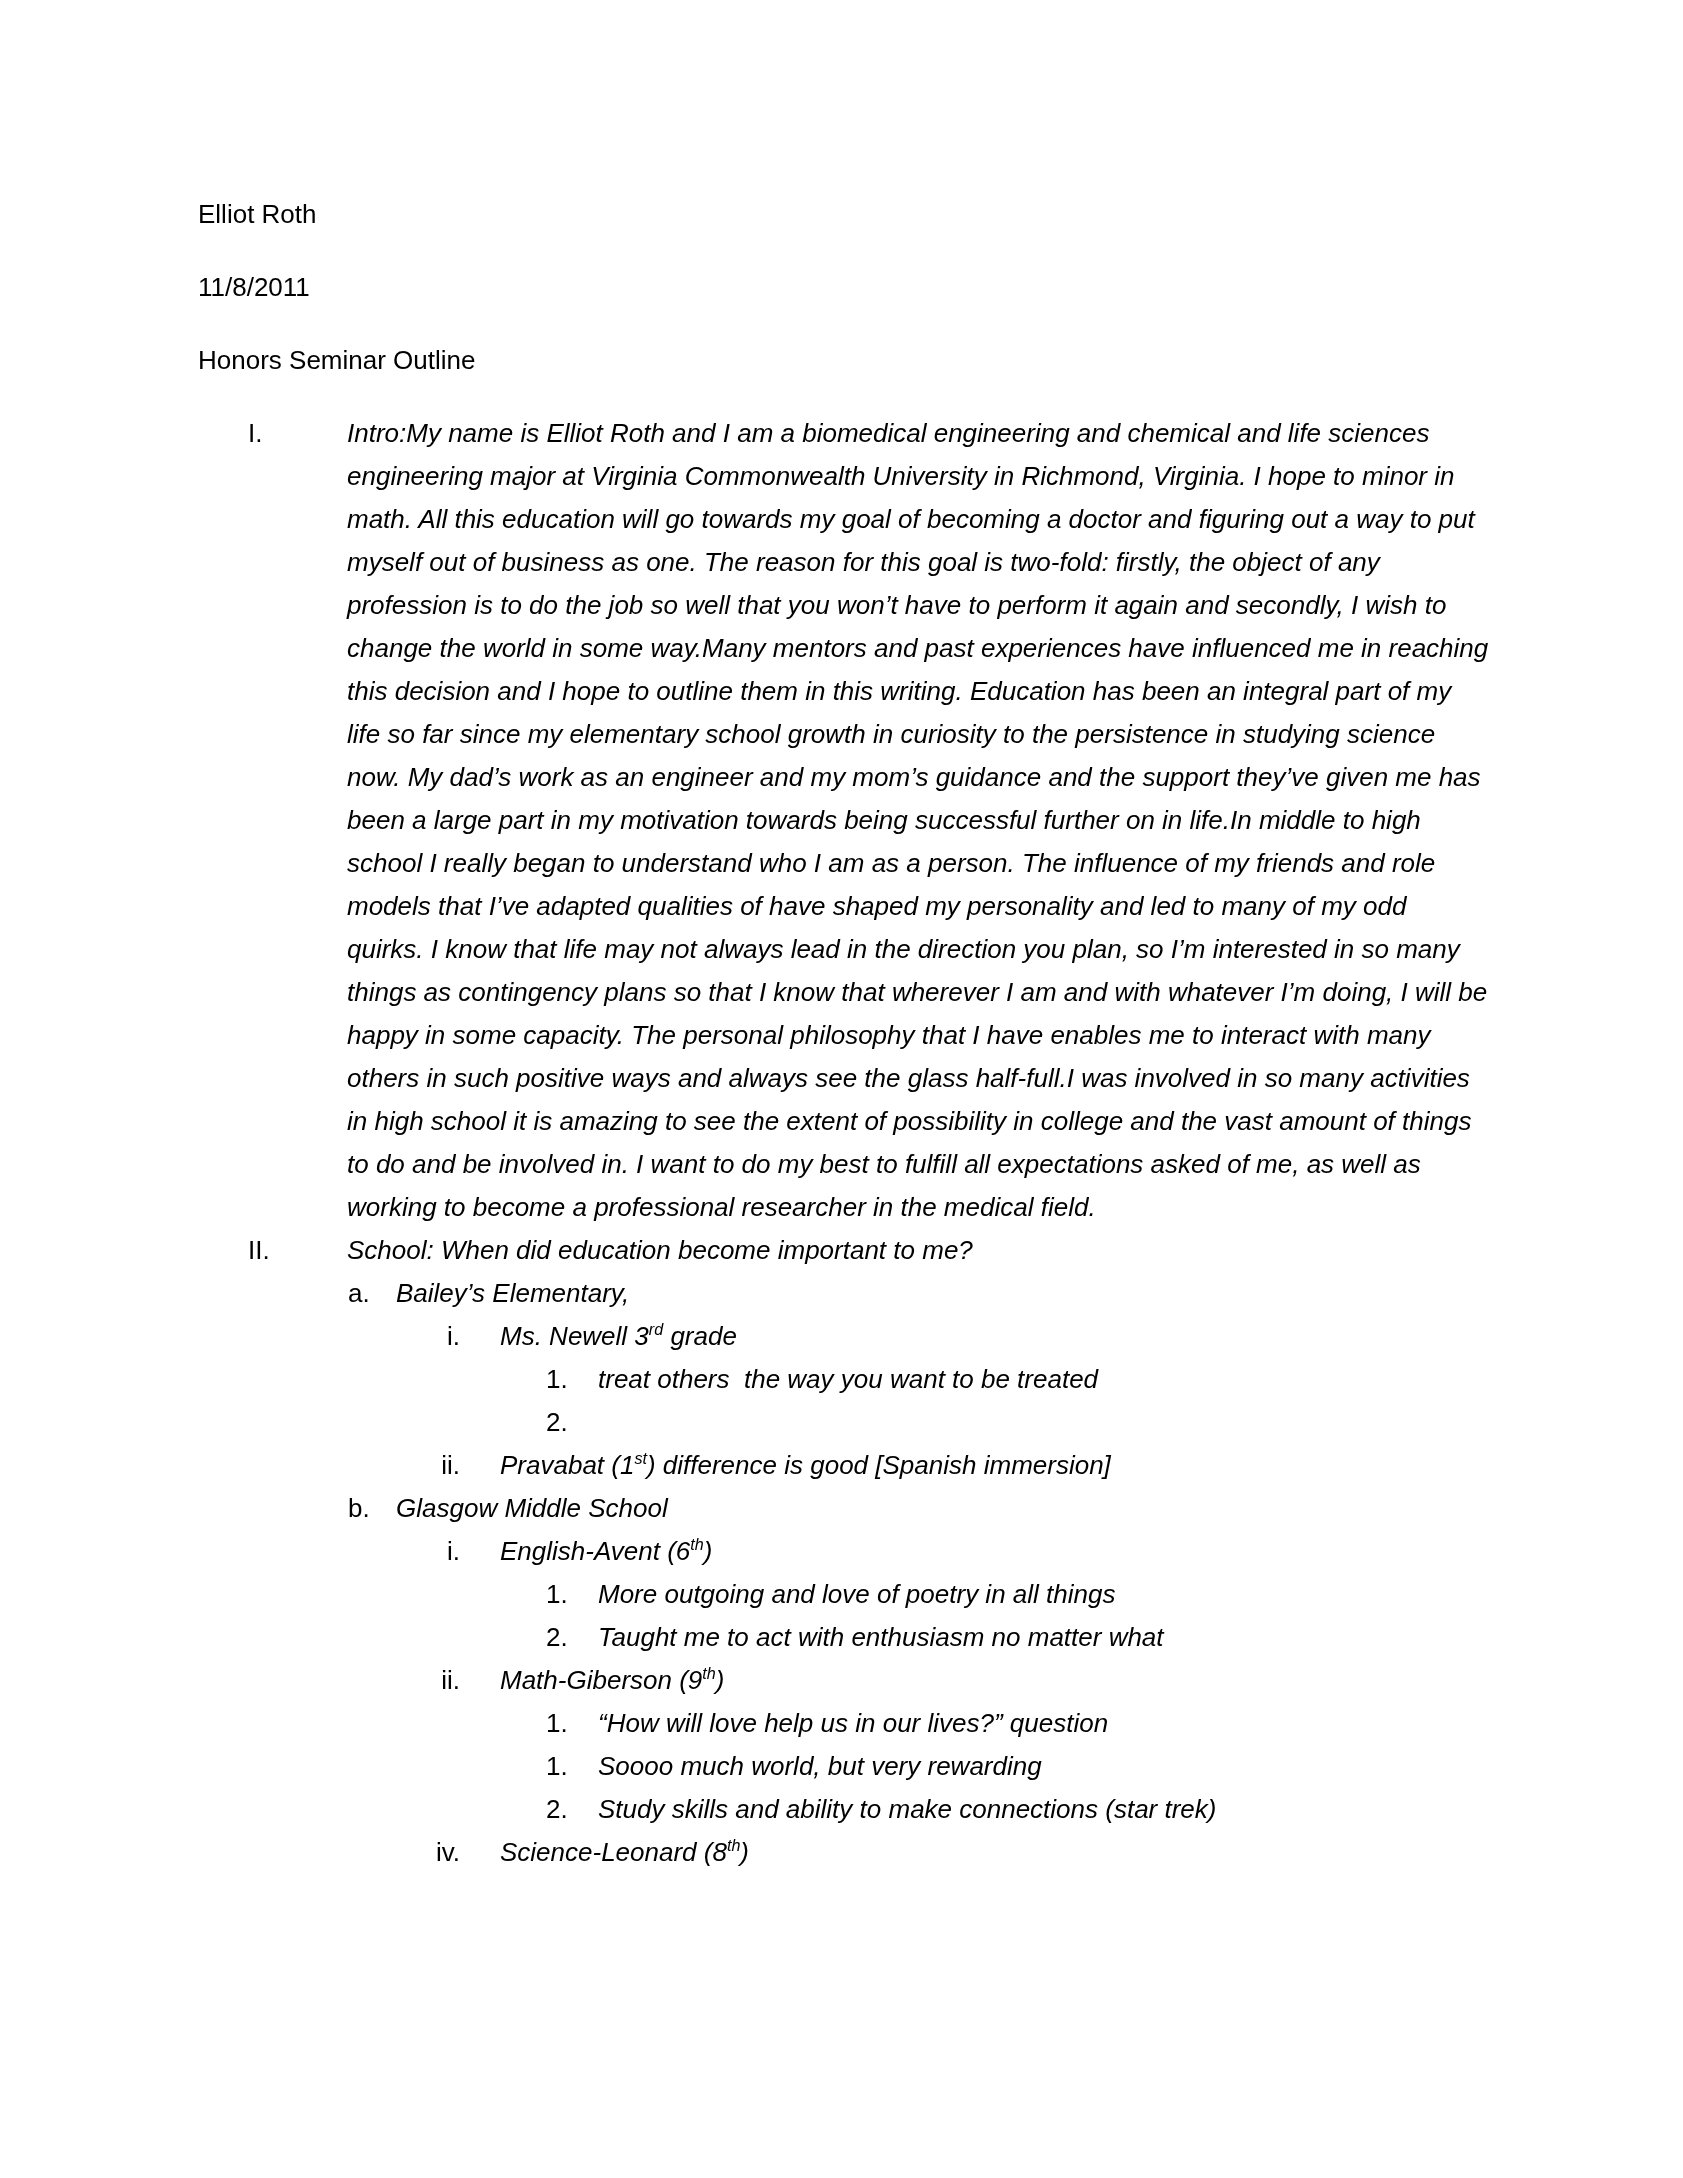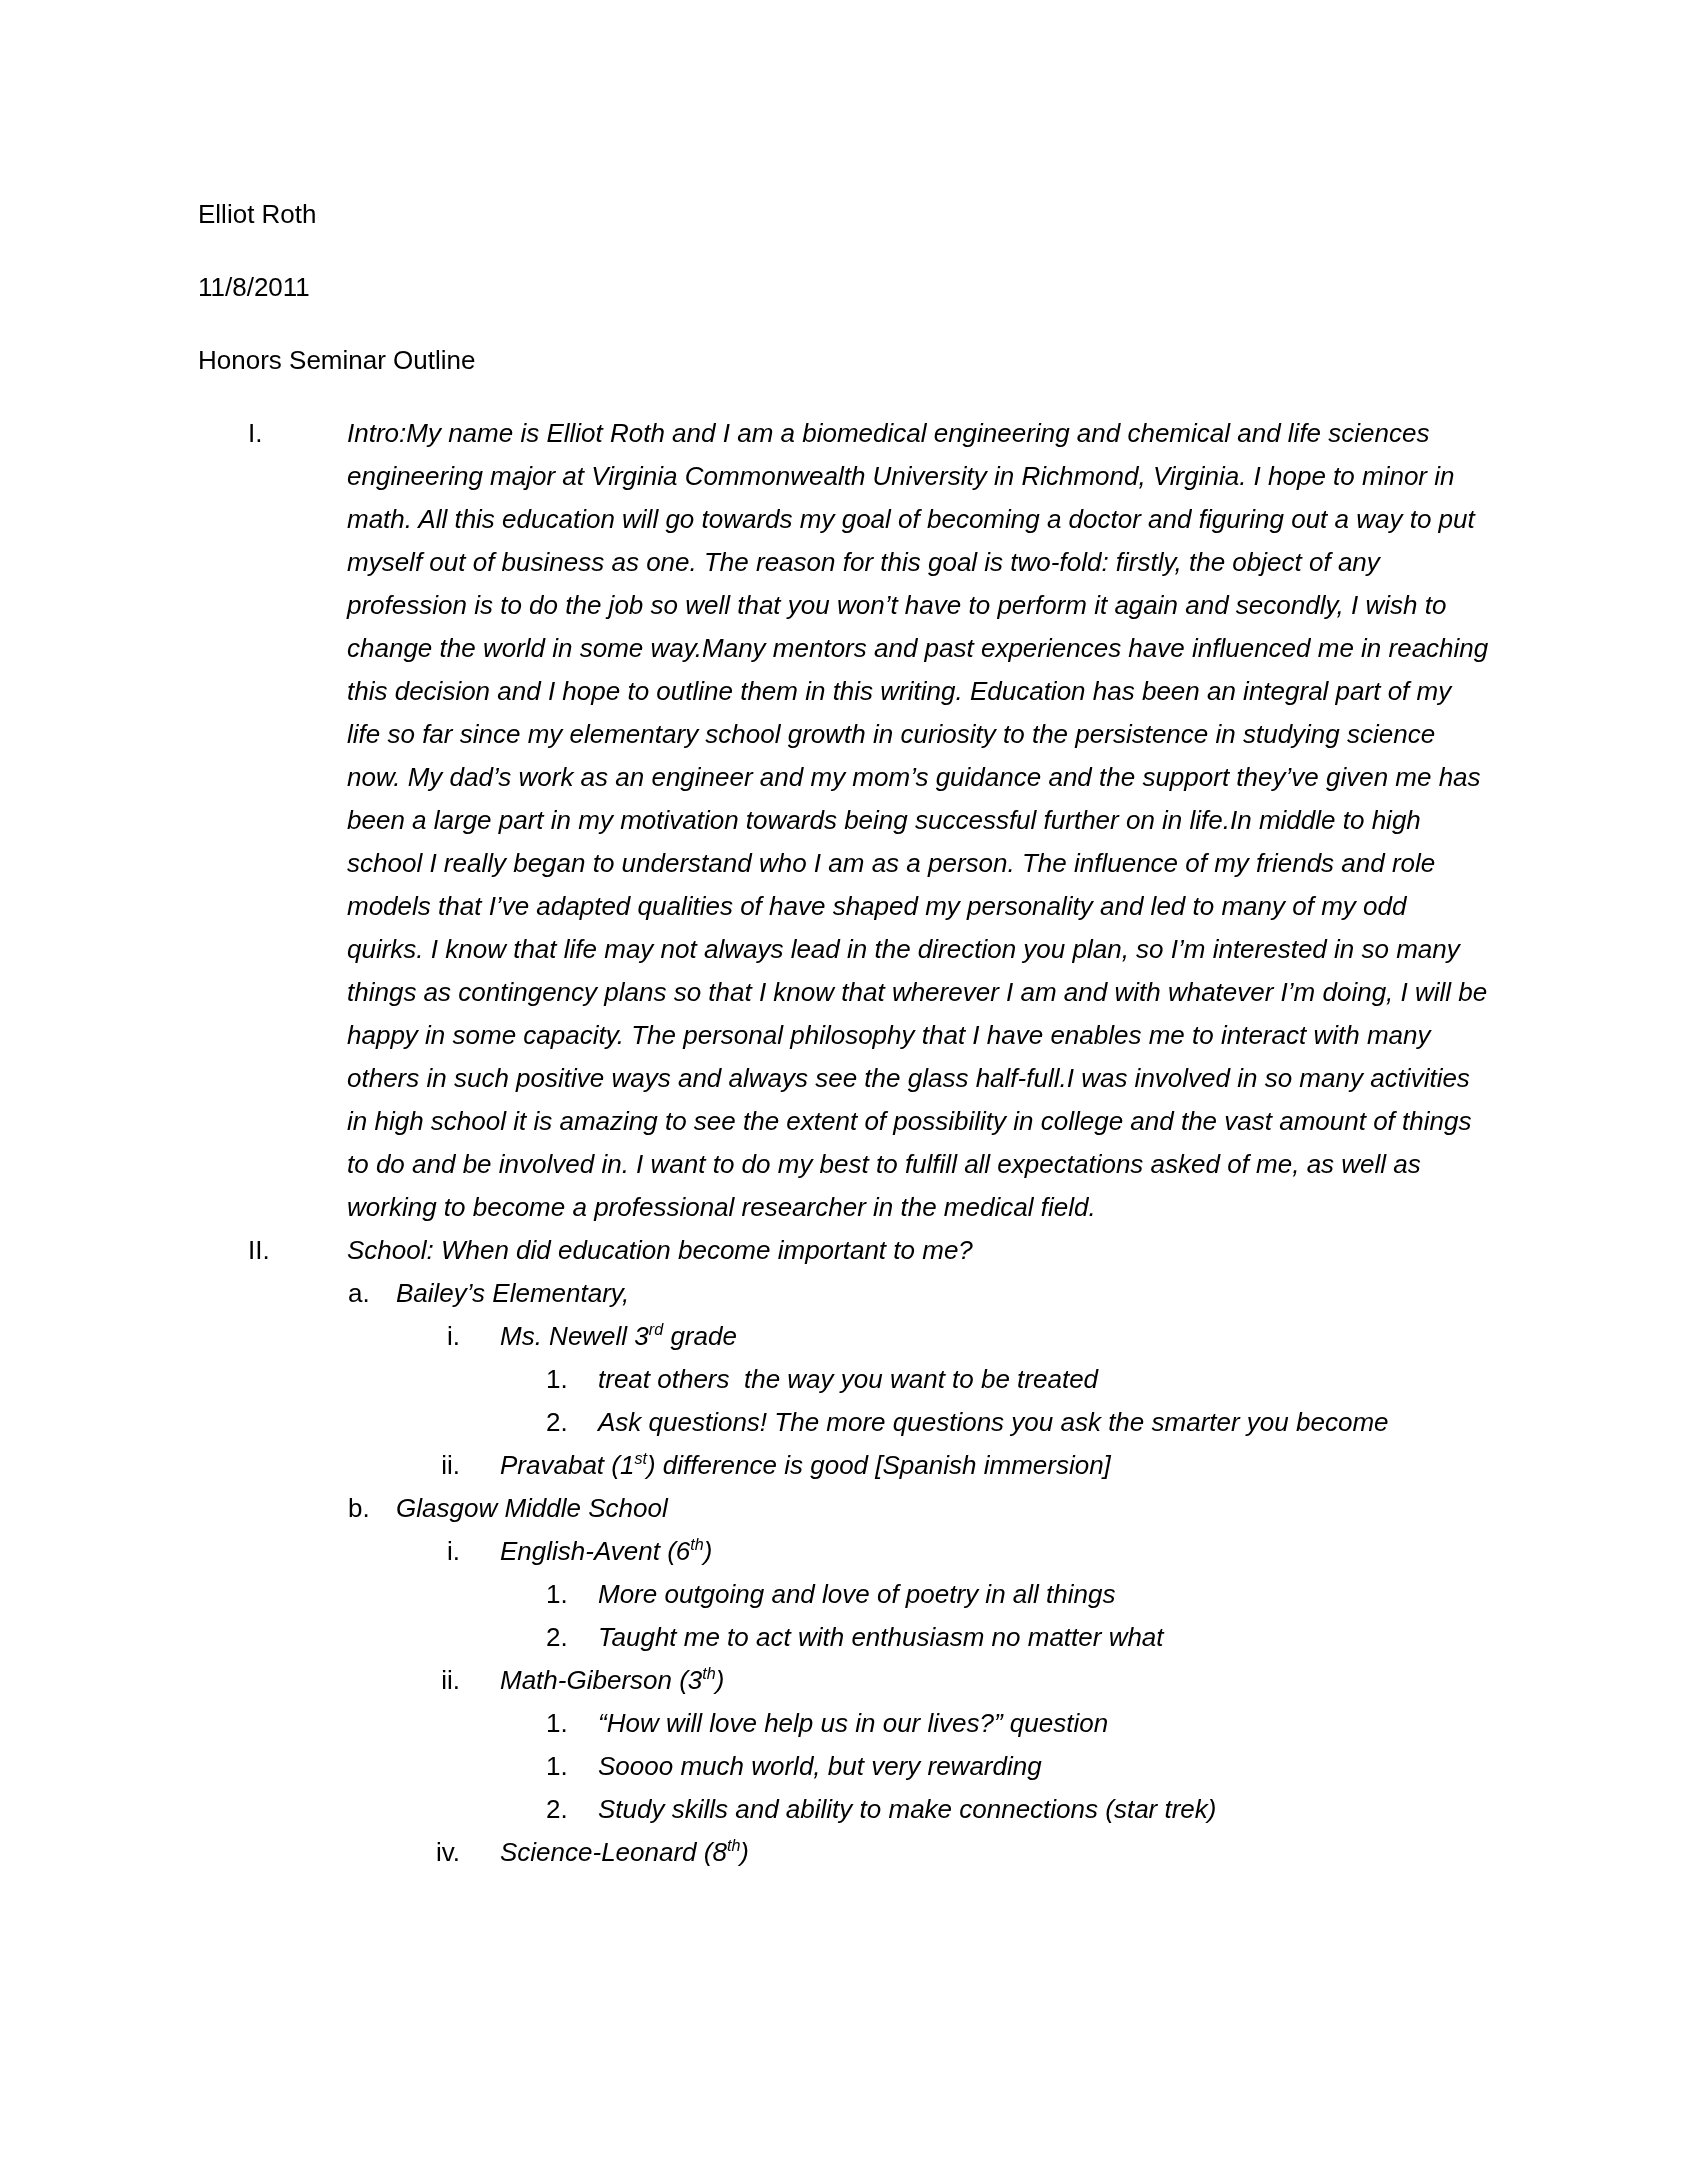--- a/index.html
+++ b/index.html
@@ -71,21 +71,20 @@
       <div class="row level3">
         <span class="marker">i.</span>
         <span class="text"><span>Ms. Newell 3</span><sup>rd</sup><span> grade</span></span>
       </div>
       <div class="row level4">
         <span class="marker">1.</span>
         <span class="text"><span>treat others  the way you want to be treated</span></span>
       </div>
       <div class="row level4">
         <span class="marker">2.</span>
-        <span class="text"><span>Ask questions! The more questions you ask the smarter you become</span></span>
       </div>
       <div class="row level3">
         <span class="marker">ii.</span>
         <span class="text"><span>Pravabat (1</span><sup>st</sup><span>) difference is good [Spanish immersion]</span></span>
       </div>
       <div class="row level2">
         <span class="marker">b.</span>
         <span class="text"><span>Glasgow Middle School</span></span>
       </div>
       <div class="row level3">
@@ -95,21 +94,21 @@
       <div class="row level4">
         <span class="marker">1.</span>
         <span class="text"><span>More outgoing and love of poetry in all things</span></span>
       </div>
       <div class="row level4">
         <span class="marker">2.</span>
         <span class="text"><span>Taught me to act with enthusiasm no matter what</span></span>
       </div>
       <div class="row level3">
         <span class="marker">ii.</span>
-        <span class="text"><span>Math-Giberson (3</span><sup>th</sup><span>)</span></span>
+        <span class="text"><span>Math-Giberson (9</span><sup>th</sup><span>)</span></span>
       </div>
       <div class="row level4">
         <span class="marker">1.</span>
         <span class="text"><span>“How will love help us in our lives?” question</span></span>
       </div>
       <div class="row level4">
         <span class="marker">1.</span>
         <span class="text"><span>Soooo much world, but very rewarding</span></span>
       </div>
       <div class="row level4">

